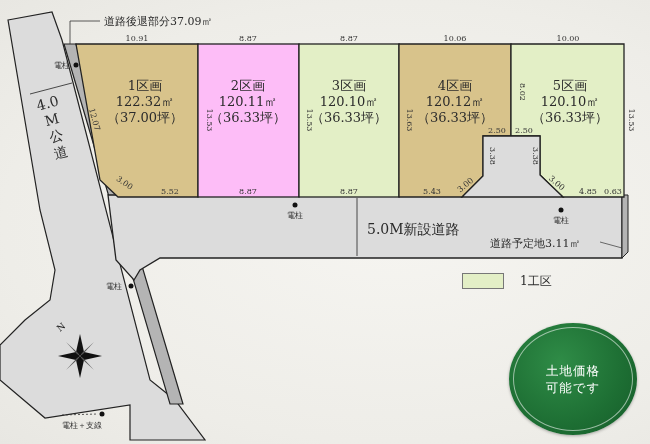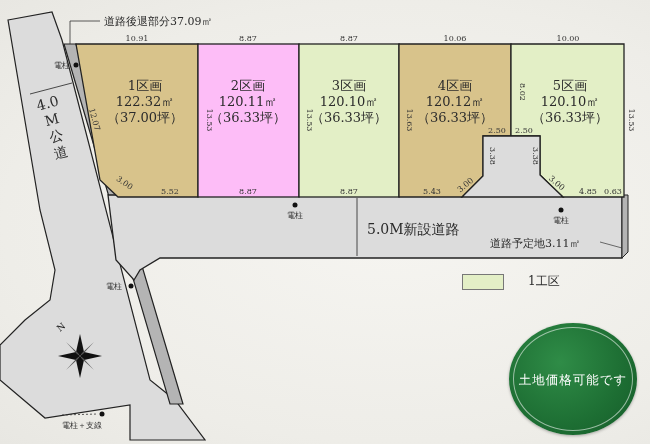--- a/index.html
+++ b/index.html
@@ -18,34 +18,34 @@
   .lot-area { font-size:13px; fill:#2b2b2b; }
   .dim { font-size:8px; fill:#333; }
   .small { font-size:8px; fill:#333; }
   .road-label { font-size:14px; fill:#2b2b2b; }
   .note { font-size:11px; fill:#2b2b2b; }
   .badge {
     position:absolute; left:509px; top:323px; width:128px; height:112px;
     border-radius:50%;
     background: radial-gradient(circle at 40% 35%, #2f8c47 0%, #1d6e33 60%, #155a28 100%);
     box-shadow: 0 1px 3px rgba(0,0,0,0.3);
-    display:flex; flex-direction:row; align-items:center; justify-content:center;
+    display:flex; flex-direction:column; align-items:center; justify-content:center;
     color:#fff; font-size:12.5px; line-height:17px; text-align:center;
     letter-spacing:1px;
   }
   .badge::before {
     content:""; position:absolute; inset:4px; border-radius:50%;
     border:1px solid rgba(255,255,255,0.55);
   }
   .legend {
     position:absolute; left:425px; top:273px; display:flex; align-items:center;
     font-size:12px; color:#2b2b2b; gap:8px;
   }
   .legend .sw { width:40px; height:14px; border:1px solid #777; display:inline-block; }
-  .legend .item { display:flex; align-items:center; gap:24px; margin-right:16px;padding-left:37px; }
+  .legend .item { display:flex; gap:16px; margin-right:16px;padding-left:37px; }
 </style>
 </head>
 <body>
 
 <div class="bg"></div>
 
 <svg class="plan" width="650" height="444" viewBox="0 0 650 444">
 
   <path d="M8,20 L52,12 L62,40 L150,380 L175,400 L205,440 L130,440 L130,405 L45,418 L0,380 L0,345 L25,320 L50,300 L55,270 L40,210 Z" fill="#dcdcdc" stroke="#222" stroke-width="1.2"></path>
 

